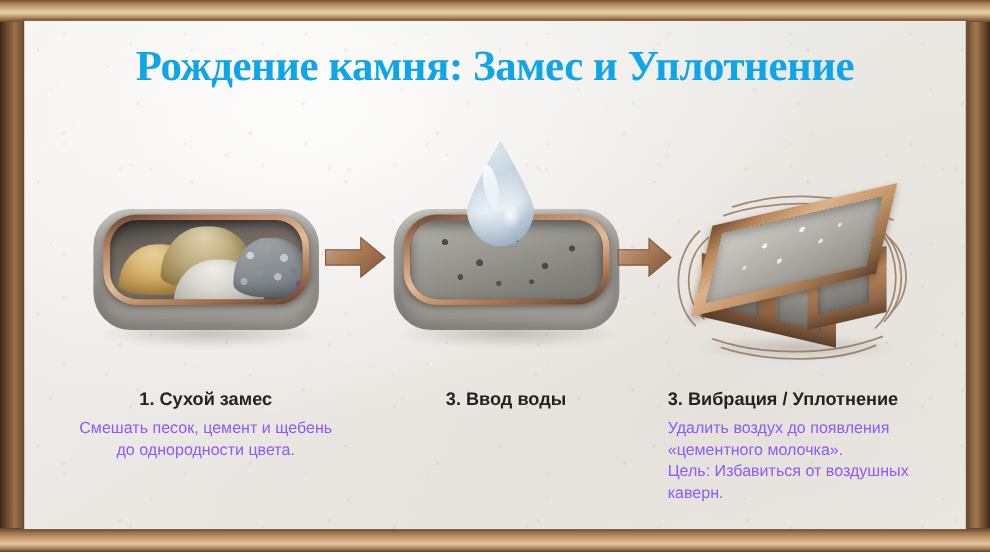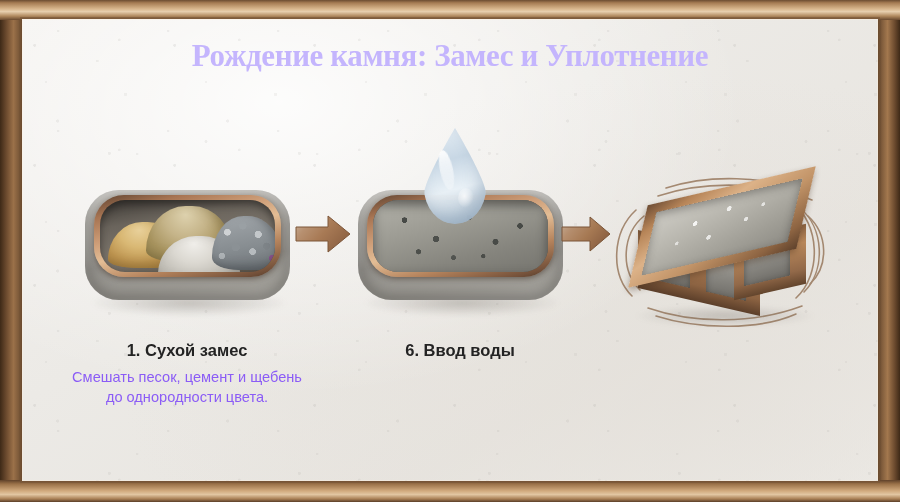--- a/index.html
+++ b/index.html
@@ -83,23 +83,23 @@
                      150px 130px, 120px 110px, 200px 170px, 160px 140px, 180px 150px;
   }
 
   
   .title {
     position: absolute;
     left: 22px; right: 22px; top: 38px;
     text-align: center;
     font-family: "Liberation Serif", serif;
     font-weight: bold;
-    font-size: 31px;
+    font-size: 39px;
     letter-spacing: -0.4px;
-    color: #c4b5fd;
+    color: #0ea5e9;
     white-space: nowrap;
     z-index: 4;
   }
 
   
   .stage { position: absolute; z-index: 2; }
   .tray-shadow {
     position: absolute;
     left: 8px; bottom: -6px;
     width: 192px; height: 26px;
@@ -277,21 +277,21 @@
 
   
   .caption {
     position: absolute;
     z-index: 4;
   }
   .cap-title {
     font-size: 16.5px;
     font-weight: bold;
     color: #232323;
-    margin: 0 0 7px 0;
+    margin: 13px 0 7px 0;
     line-height: 1.2;
   }
   .cap-body {
     font-size: 14.6px;
     color: #8b5cf6;
     line-height: 1.36;
     margin: 0;
   }
   .align-center { text-align: center; }
   .align-left { text-align: left; }
@@ -401,17 +401,22 @@
       </div>
     </div>
   </div>
 
   <div class="caption align-center" style="left:62px; top:341px; width:250px;">
     <p class="cap-title">1. Сухой замес</p>
     <p class="cap-body">Смешать песок, цемент и щебень до однородности цвета.</p>
   </div>
 
   <div class="caption align-center" style="left:340px; top:341px; width:240px;">
-    <p class="cap-title">6. Ввод воды</p>
-  </div>
-
+    <p class="cap-title">3. Ввод воды</p>
+  </div>
+
+  <div class="caption align-left" style="left:607px; top:341px; width:252px;">
+    <p class="cap-title">3. Вибрация / Уплотнение</p>
+    <p class="cap-body" style="white-space:pre-line;">Удалить воздух до появления «цементного молочка».
+Цель: Избавиться от воздушных каверн.</p>
+  </div>
 
 </div>
 
 </body></html>

